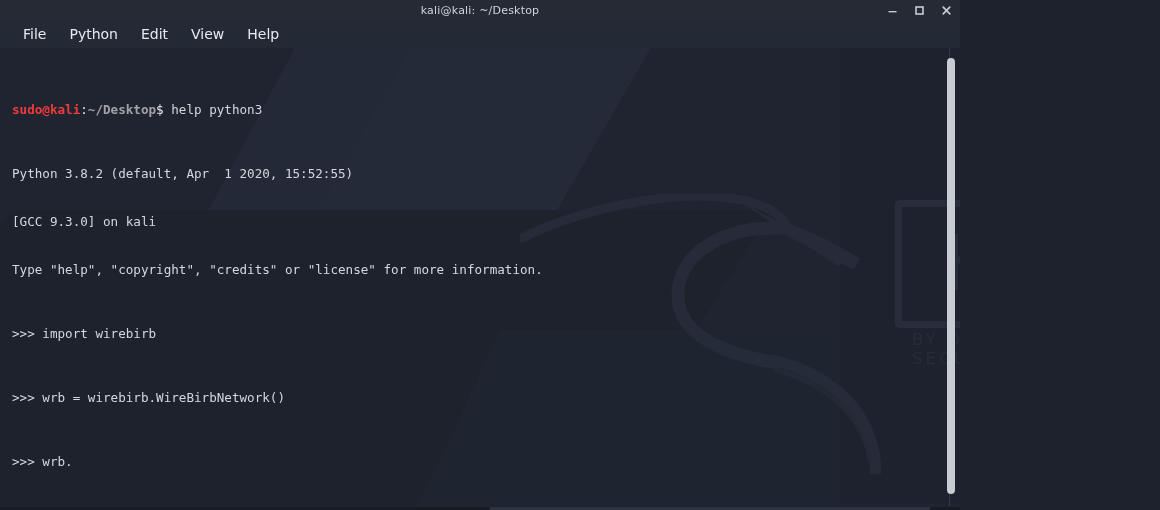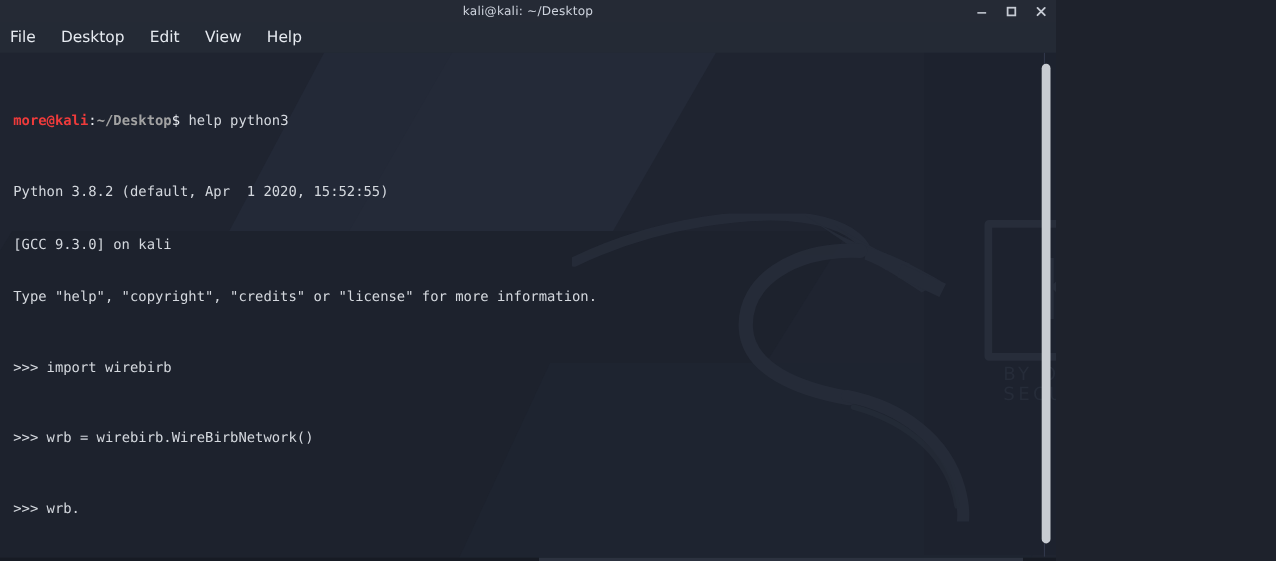--- a/index.html
+++ b/index.html
@@ -101,20 +101,21 @@
   .win-btn svg { display: block; }
 
   
   .menubar {
     position: relative;
     z-index: 5;
     height: 28px;
     background: #242a35;
     display: flex;
     align-items: center;
+    padding-left: 14px;
     gap: 5px;
   }
   .menu-item {
     font-size: 14px;
     color: #e6eaf0;
     padding: 3px 9px;
     border-radius: 2px;
     cursor: default;
     font-family: "DejaVu Sans", sans-serif;
   }
@@ -264,21 +265,21 @@
       <span class="win-btn">
         <svg width="11" height="11" viewBox="0 0 11 11">
           <path d="M2.2 2.2 L8.8 8.8 M8.8 2.2 L2.2 8.8" stroke="#c6cbd4" stroke-width="1.7" stroke-linecap="round"></path>
         </svg>
       </span>
     </div>
   </div>
 
   <div class="menubar">
     <span class="menu-item">File</span>
-    <span class="menu-item">Desktop</span>
+    <span class="menu-item">Python</span>
     <span class="menu-item">Edit</span>
     <span class="menu-item">View</span>
     <span class="menu-item">Help</span>
   </div>
 
   <div class="watermark">
 
     <svg class="dragon" viewBox="0 0 420 280">
 
       <path d="M2 44 C 80 6, 168 -2, 210 4 C 240 8, 258 18, 266 30" fill="none" stroke="#272d3a" stroke-width="9" stroke-linecap="round"></path>
@@ -300,21 +301,21 @@
       <div class="kali-box">
         <span class="kali-box-gap"></span>
       </div>
       <div class="kali-word">KALI</div>
       <div class="kali-sub">BY OFFENSIVE SECURITY</div>
     </div>
   </div>
 
   <div class="term">
 
-    <div class="line"><span class="c-red">more@kali</span><span class="c-wht">:</span><span class="c-blue">~/Desktop</span><span class="c-wht">$</span><span class="c-txt"> </span><span class="c-txt">help python3</span></div>
+    <div class="line"><span class="c-red">sudo@kali</span><span class="c-wht">:</span><span class="c-blue">~/Desktop</span><span class="c-wht">$</span><span class="c-txt"> </span><span class="c-txt">help python3</span></div>
 
     <div class="line c-txt">Python 3.8.2 (default, Apr  1 2020, 15:52:55)</div>
     <div class="line c-txt">[GCC 9.3.0] on kali</div>
     <div class="line c-txt">Type "help", "copyright", "credits" or "license" for more information.</div>
 
     <div class="line"><span class="c-txt">&gt;&gt;&gt; </span><span class="c-txt">import wirebirb</span></div>
 
     <div class="line"><span class="c-txt">&gt;&gt;&gt; </span><span class="c-txt">wrb = wirebirb.WireBirbNetwork()</span></div>
 
     <div class="line"><span class="c-txt">&gt;&gt;&gt; </span><span class="c-txt">wrb.</span></div>

